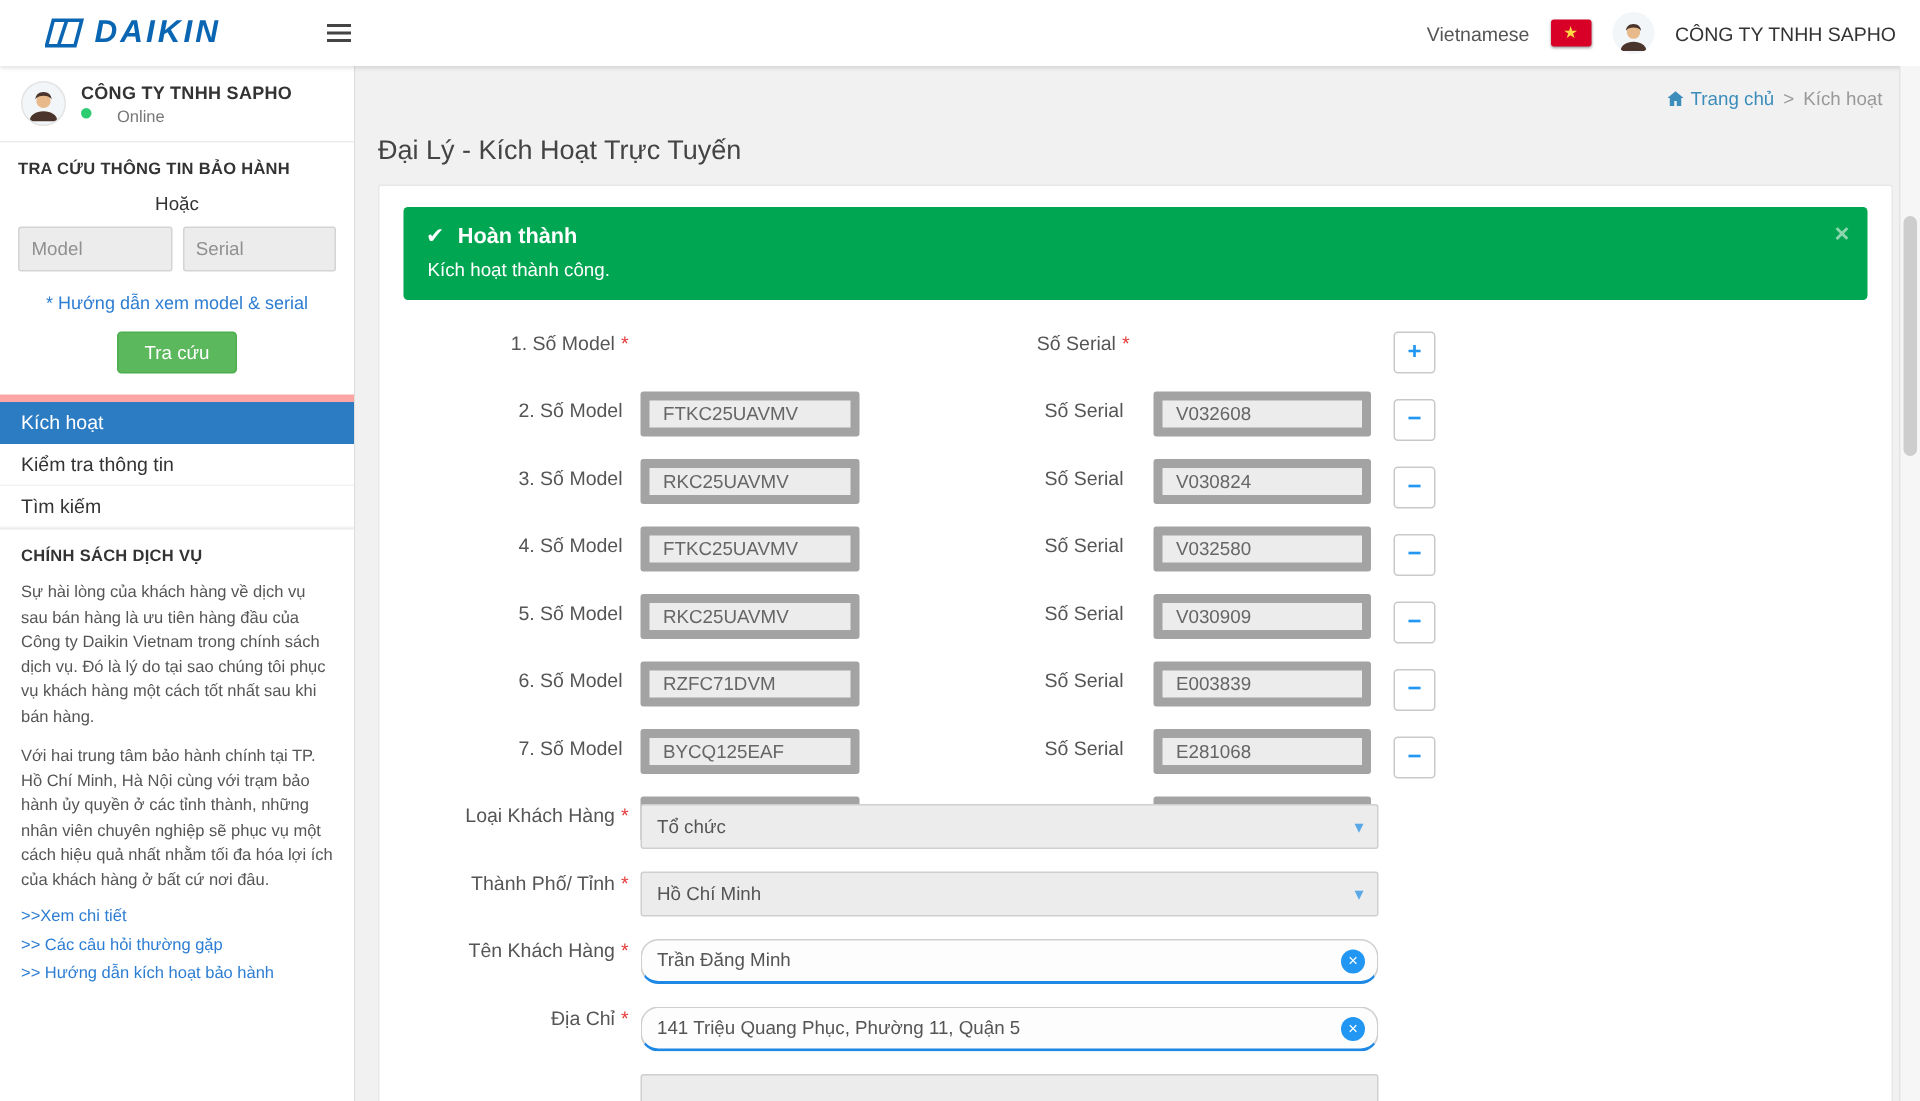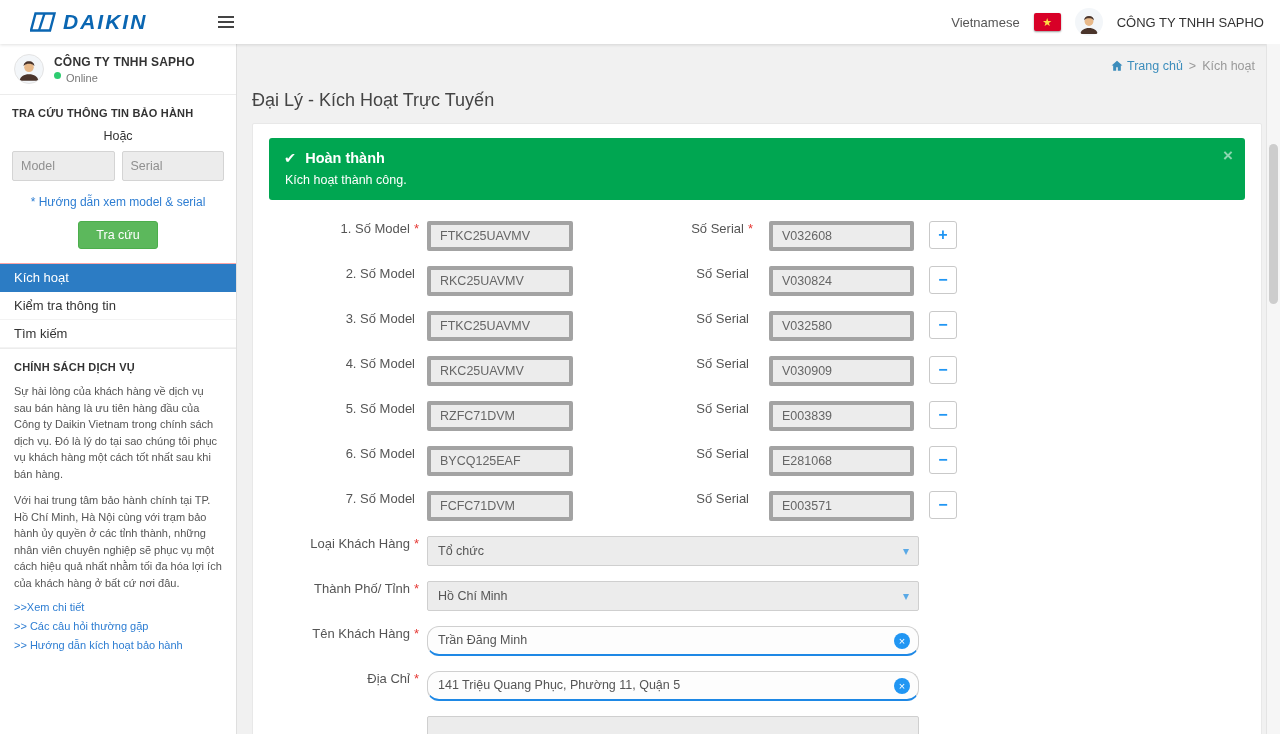--- a/index.html
+++ b/index.html
@@ -16,23 +16,23 @@
   .lang-label { font-size:13px; color:#555; }
   .flag { width:27px; height:18px; background:#d80027; border-radius:2px; box-shadow:0 1px 2px rgba(0,0,0,.4); color:#ffda44; font-size:11px; line-height:18px; text-align:center; }
   .avatar { width:28px; height:28px; border-radius:50%; background:#f3f6f9; overflow:hidden; display:flex; align-items:flex-end; justify-content:center; }
   .account-name { font-size:13px; color:#333; font-weight:500; }
 
   
   .sidebar { position:absolute; top:44px; left:0; bottom:0; width:237px; background:#fff; border-right:1px solid #dfdfdf; overflow:hidden; }
   .user-card { display:flex; align-items:center; gap:10px; padding:10px 14px; border-bottom:1px solid #ececec; }
   .user-card .avatar { width:30px; height:30px; border:1px solid #e4e4e4; }
   .user-name { font-size:12px; font-weight:bold; color:#333; letter-spacing:.2px; }
-  .user-status { display:flex; align-items:flex-start; gap:5px; margin-top:3px; font-size:11px; color:#777; }
+  .user-status { display:flex; align-items:flex-start; gap:17px; margin-top:3px; font-size:11px; color:#777; }
   .dot { width:7px; height:7px; border-radius:50%; background:#2ecc71; }
-  .lookup { padding:12px 12px 14px 12px; border-bottom:1px solid #fca5a5; }
+  .lookup { padding:12px 12px 14px 12px; border-bottom:5px solid #fca5a5; }
   .side-title { font-size:11px; font-weight:bold; color:#333; letter-spacing:.2px; margin-bottom:10px; }
   .s-input { width:100%; height:30px; background:#ececec; border:1px solid #d4d4d4; border-radius:2px; padding:0 8px; font-size:12.5px; color:#666; font-family:inherit; }
   .s-input::placeholder { color:#909090; }
   .or-label { text-align:center; font-size:12.5px; color:#333; margin:8px 0; }
   .ms-row { display:flex; gap:7px; }
   .guide-link { display:block; text-align:center; font-size:12px; color:#2d7dd2; text-decoration:none; margin:14px 0 12px; }
   .search-btn { display:block; margin:0 auto; background:#5cb85c; border:1px solid #4cae4c; color:#fff; font-size:12.5px; padding:6px 17px; border-radius:3px; cursor:pointer; font-family:inherit; }
   .menu { border-bottom:1px solid #ececec; }
   .menu-item { padding:6px 14px; font-size:13px; color:#333; cursor:pointer; border-bottom:1px solid #f3f3f3; }
   .menu-item.active { background:#2c7cc4; color:#fff; border-bottom-color:#2c7cc4; }
@@ -52,21 +52,21 @@
   .alert { position:relative; background:#00a651; border-radius:3px; color:#fff; padding:12px 15px 13px; }
   .alert-title { font-size:14.5px; font-weight:bold; display:flex; align-items:center; gap:9px; }
   .alert-msg { font-size:12.5px; margin:7px 0 0 1px; }
   .alert-close { position:absolute; top:8px; right:12px; font-size:17px; color:rgba(255,255,255,.55); cursor:pointer; font-weight:bold; }
 
   .form { margin-top:21px; }
   .frow { display:flex; align-items:flex-start; margin-bottom:15px; height:30px; }
   .flabel { width:150px; text-align:right; font-size:13px; color:#555; flex:none; }
   .flabel.serial { width:180px; }
   .req { color:#e53935; margin-left:4px; }
-  .ginput { height:30px; background:#ececec; border:4px solid #a3a3a3; border-radius:2px; padding:0 9px; font-size:12.5px; color:#666; font-family:inherit; flex:none; }
+  .ginput { height:30px; background:#ececec; border:6px solid #a3a3a3; border-radius:2px; padding:0 9px; font-size:12.5px; color:#666; font-family:inherit; flex:none;margin-top:40px; }
   .ginput.model { width:146px; margin-left:8px; }
   .ginput.serialv { width:145px; margin-left:16px; }
   .rowbtn { width:28px; height:28px; margin-left:15px; background:#fff; border:1px solid #c9c9c9; border-radius:3px; color:#2196f3; font-size:16px; font-weight:bold; line-height:1; cursor:pointer; flex:none; font-family:inherit; }
   .gselect { position:relative; width:492px; height:30px; margin-left:8px; background:#ececec; border:1px solid #cfcfcf; border-radius:2px; font-size:12.5px; color:#555; line-height:28px; padding:0 24px 0 10px; cursor:pointer; flex:none; }
   .chev { position:absolute; right:9px; top:0; color:#5aa9e6; font-size:12px; }
   .tfield { position:relative; width:492px; height:30px; margin-left:8px; background:#fdfdfd; border:1px solid #cfcfcf; border-bottom:2px solid #1e88e5; border-radius:12px; font-size:12.5px; color:#555; line-height:27px; padding:0 30px 0 10px; flex:none; }
   .clear { position:absolute; right:8px; top:6px; width:16px; height:16px; border-radius:50%; background:#2196f3; color:#fff; font-size:11px; line-height:16px; text-align:center; cursor:pointer; }
 
   
   .scrollbar { position:absolute; top:44px; right:0; bottom:0; width:14px; background:#f6f6f6; border-left:1px solid #e4e4e4; z-index:30; }

